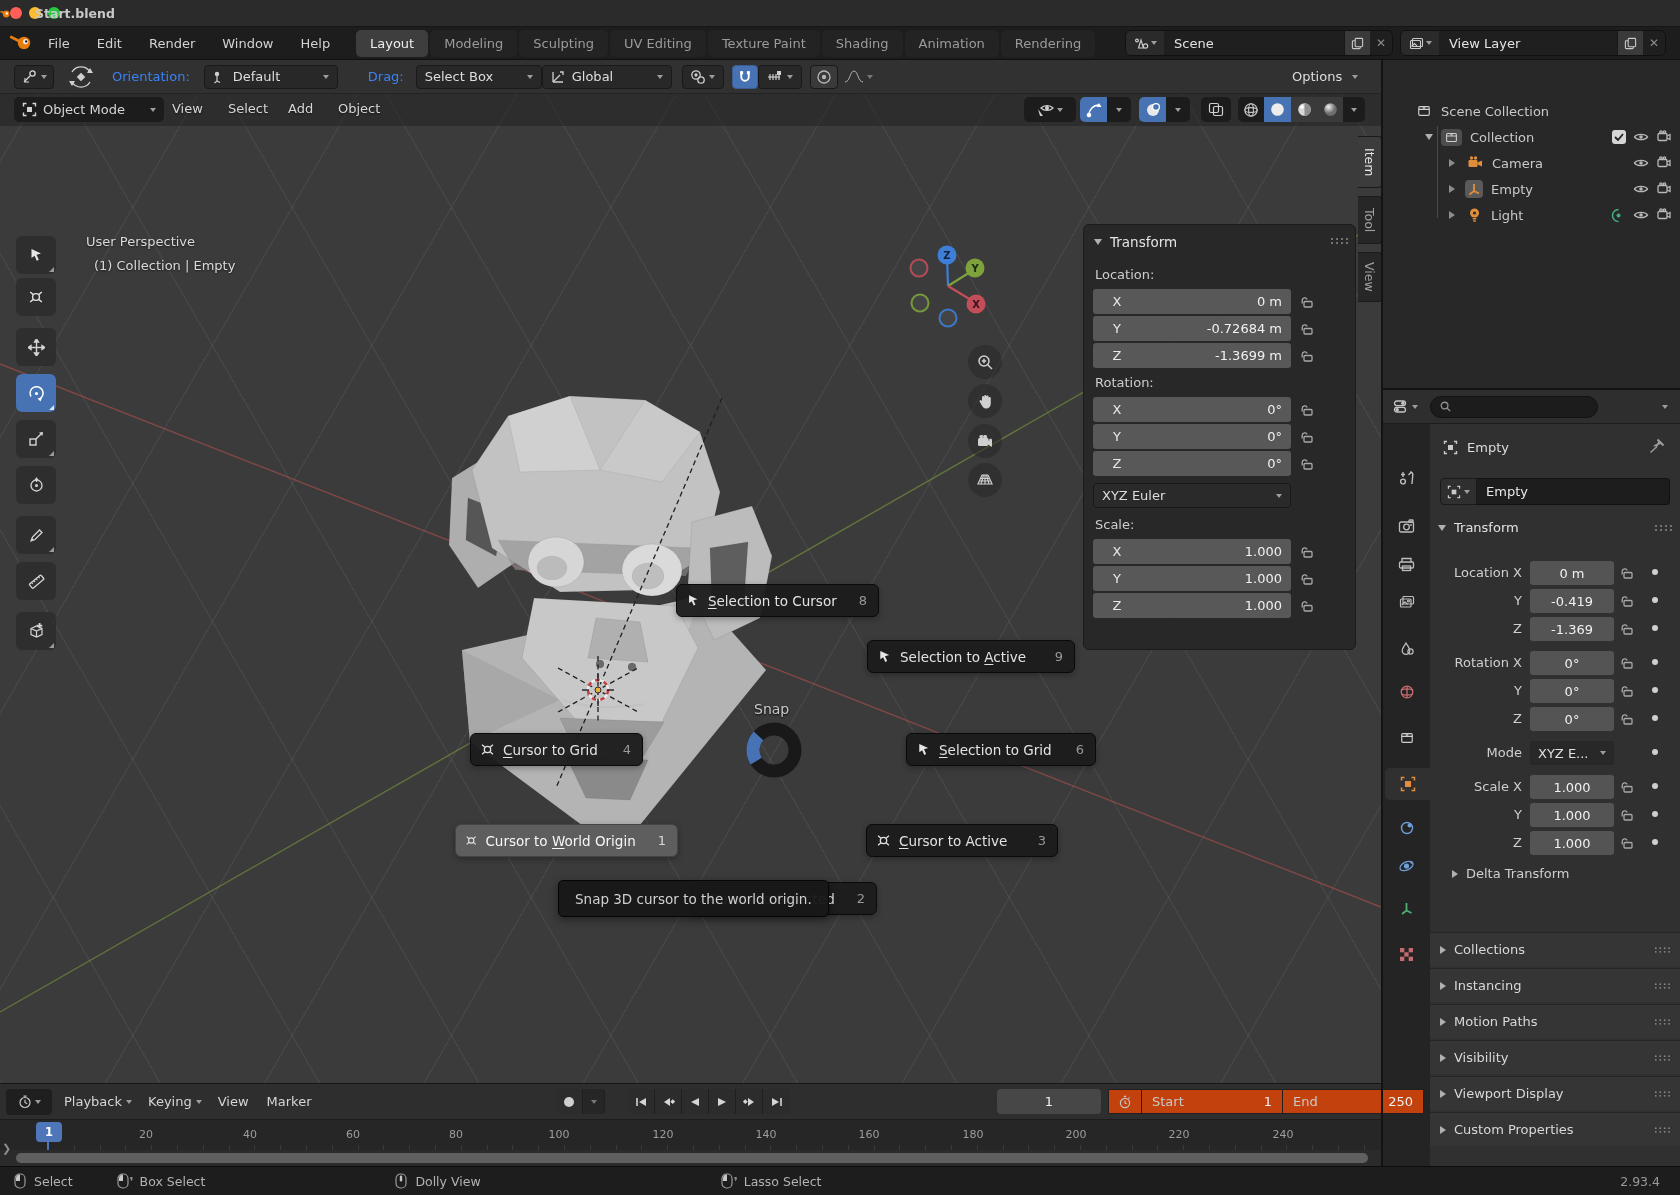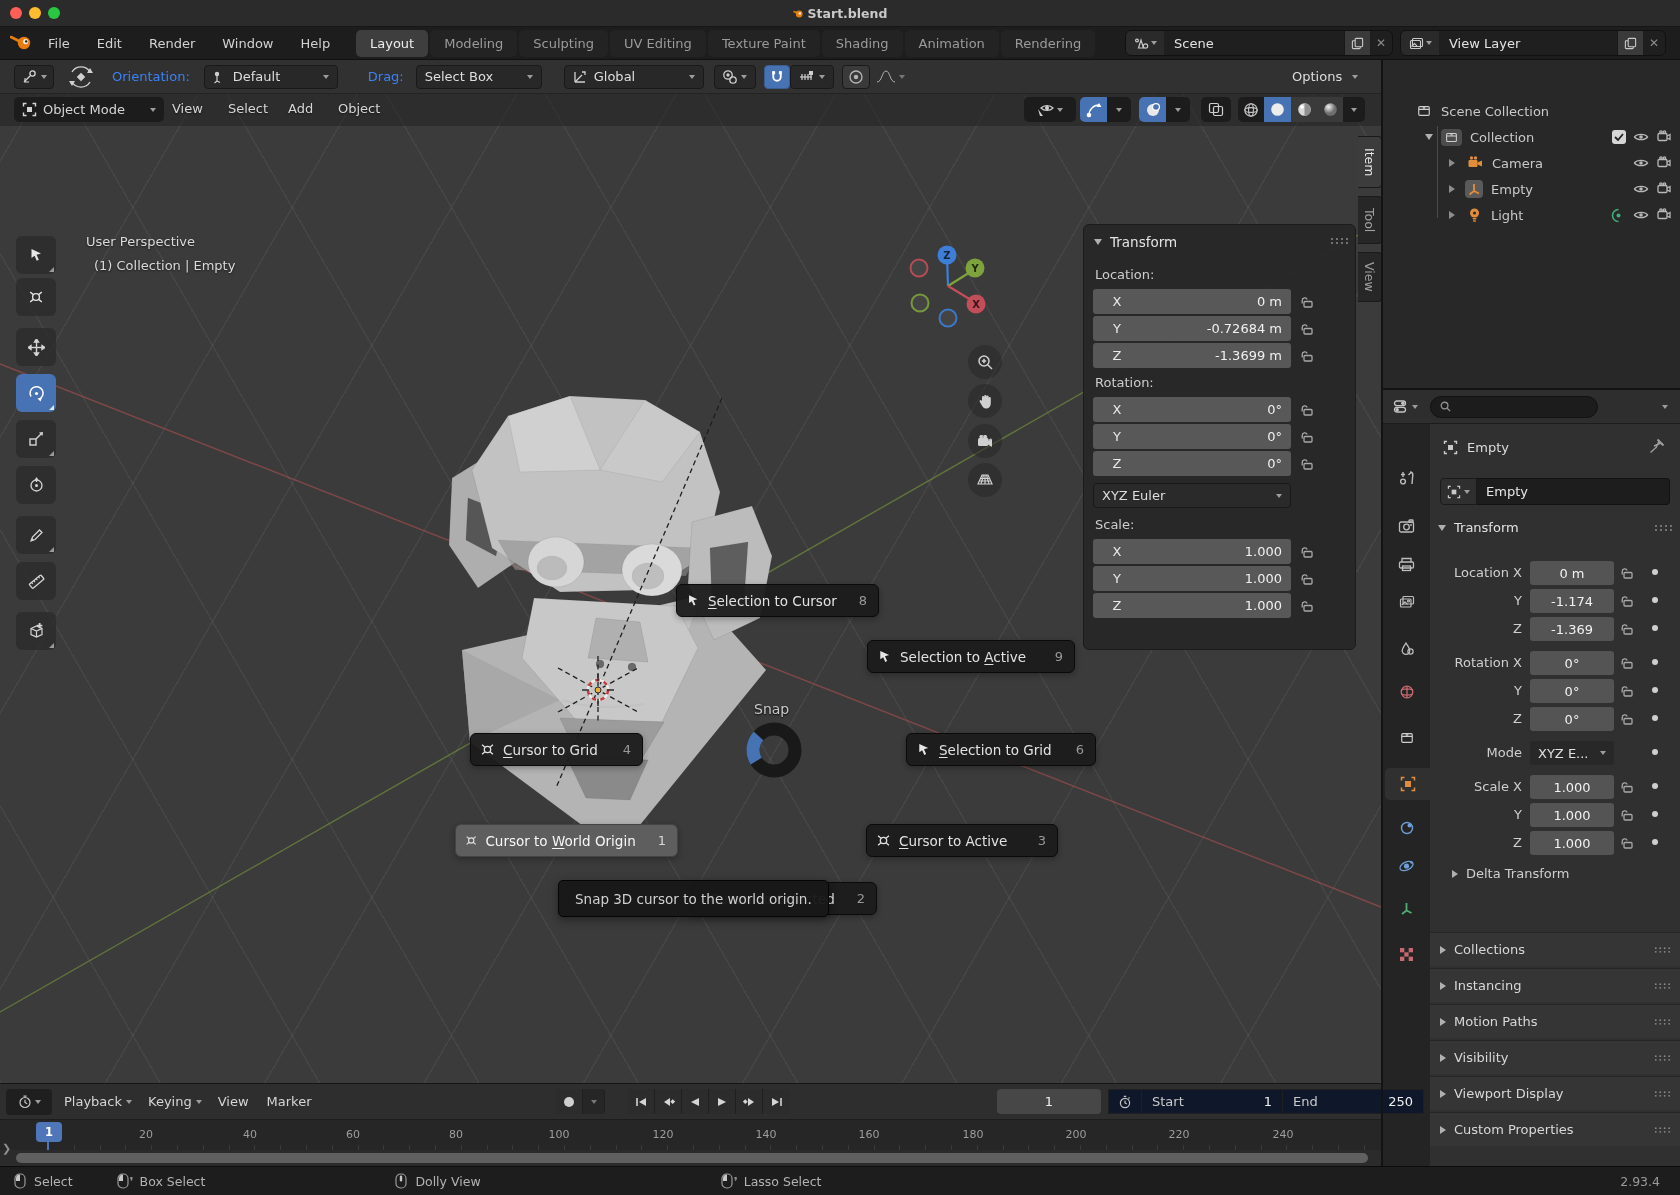--- a/index.html
+++ b/index.html
@@ -187,21 +187,21 @@
         </symbol>
   </defs>
 </svg>
 
 <div class="ab titlebar row">
   <div style="padding-left:10px" class="row">
     <span class="tl" style="background:#ff5f57"></span>
     <span class="tl" style="background:#febc2e"></span>
     <span class="tl" style="background:#28c840"></span>
   </div>
-  <div class="row" style="position:absolute;left:0;right:0;justify-content:center;gap:4px;pointer-events:none">
+  <div class="row" style="position:absolute;left:0;right:0;justify-content:flex-start;gap:24px;pointer-events:none">
     <svg class="ic" width="11" height="11" viewBox="0 0 11 11">
           <circle cx="6.2" cy="6" r="3.4" fill="#e87d0d"></circle>
           <path d="M0.5 3.5 L4.5 4.8" stroke="#e87d0d" stroke-width="1.8"></path>
           <circle cx="6.8" cy="5.4" r="1.2" fill="#fff"></circle>
         </svg>
     <span class="title">Start.blend</span>
   </div>
 </div>
 
 <div class="ab topbar">
@@ -299,21 +299,21 @@
           </g>
         </svg>
     <span>Default</span>
     <span class="chev" style="margin-left:auto"></span>
   </div>
   <span class="lbl" style="margin-left:30px">Drag:</span>
   <div class="dd" style="margin-left:12px;width:126px">
     <span>Select Box</span>
     <span class="chev" style="margin-left:auto"></span>
   </div>
-  <div class="dd" style="margin-left:22px;width:140px">
+  <div class="dd" style="width:130px">
     <svg class="ic" width="14" height="14" viewBox="0 0 14 14">
           <g fill="none" stroke="#cfcfcf" stroke-width="1.3">
             <path d="M2 12 V2 M2 12 H12"></path>
             <path d="M2 12 L9 5"></path>
             <path d="M9 2 L12 2 L12 5"></path>
           </g>
         </svg>
     <span>Global</span>
     <span class="chev" style="margin-left:auto"></span>
   </div>
@@ -1073,21 +1073,21 @@
 <svg class="ic ab" style="left:1654px;top:524px" width="18" height="8">
       <use href="#i-grip"></use>
     </svg>
 
 <span class="prow-label" style="left:1430px;top:565px">Location X</span>
 <div class="pfield" style="top:561px">
       <span>0 m</span>
     </div>
 <span class="prow-label" style="left:1430px;top:593px">Y</span>
 <div class="pfield" style="top:589px">
-      <span>-1.174</span>
+      <span>-0.419</span>
     </div>
 <span class="prow-label" style="left:1430px;top:621px">Z</span>
 <div class="pfield" style="top:617px">
       <span>-1.369</span>
     </div>
 <span class="prow-label" style="left:1430px;top:655px">Rotation X</span>
 <div class="pfield" style="top:651px">
       <span>0°</span>
     </div>
 <span class="prow-label" style="left:1430px;top:683px">Y</span>
@@ -1268,21 +1268,21 @@
     <span class="playbtn" style="border-radius:0 4px 4px 0;border-right:none">
           <svg width="12" height="10" viewBox="0 0 12 10">
             <path d="M10 1 V9" stroke="#d5d5d5" stroke-width="1.6"></path>
             <path d="M1 1 L8 5 L1 9 Z" fill="#d5d5d5"></path>
           </svg>
         </span>
   </div>
   <div class="row" style="position:absolute;left:997px;top:5px;width:104px;height:25px;background:#474747;border-radius:4px;justify-content:center;color:#f0f0f0">
     <span>1</span>
   </div>
-  <div class="row" style="position:absolute;left:1108px;top:5px;width:316px;height:25px;background:#0f172a;border-radius:0;border:1px solid #202020">
+  <div class="row" style="position:absolute;left:1108px;top:5px;width:316px;height:25px;background:#c2410c;border-radius:0;border:1px solid #202020">
     <span style="display:flex;width:32px;justify-content:center">
           <svg class="ic" width="14" height="14">
             <use href="#i-stopwatch"></use>
           </svg>
         </span>
     <span class="row" style="flex:1;height:100%;border-left:1px solid #202020;padding:0 10px">
       <span style="color:#c9c9c9">Start</span>
           <span style="margin-left:auto;color:#efefef">1</span>
     </span>
     <span class="row" style="flex:1;height:100%;border-left:1px solid #202020;padding:0 10px">

